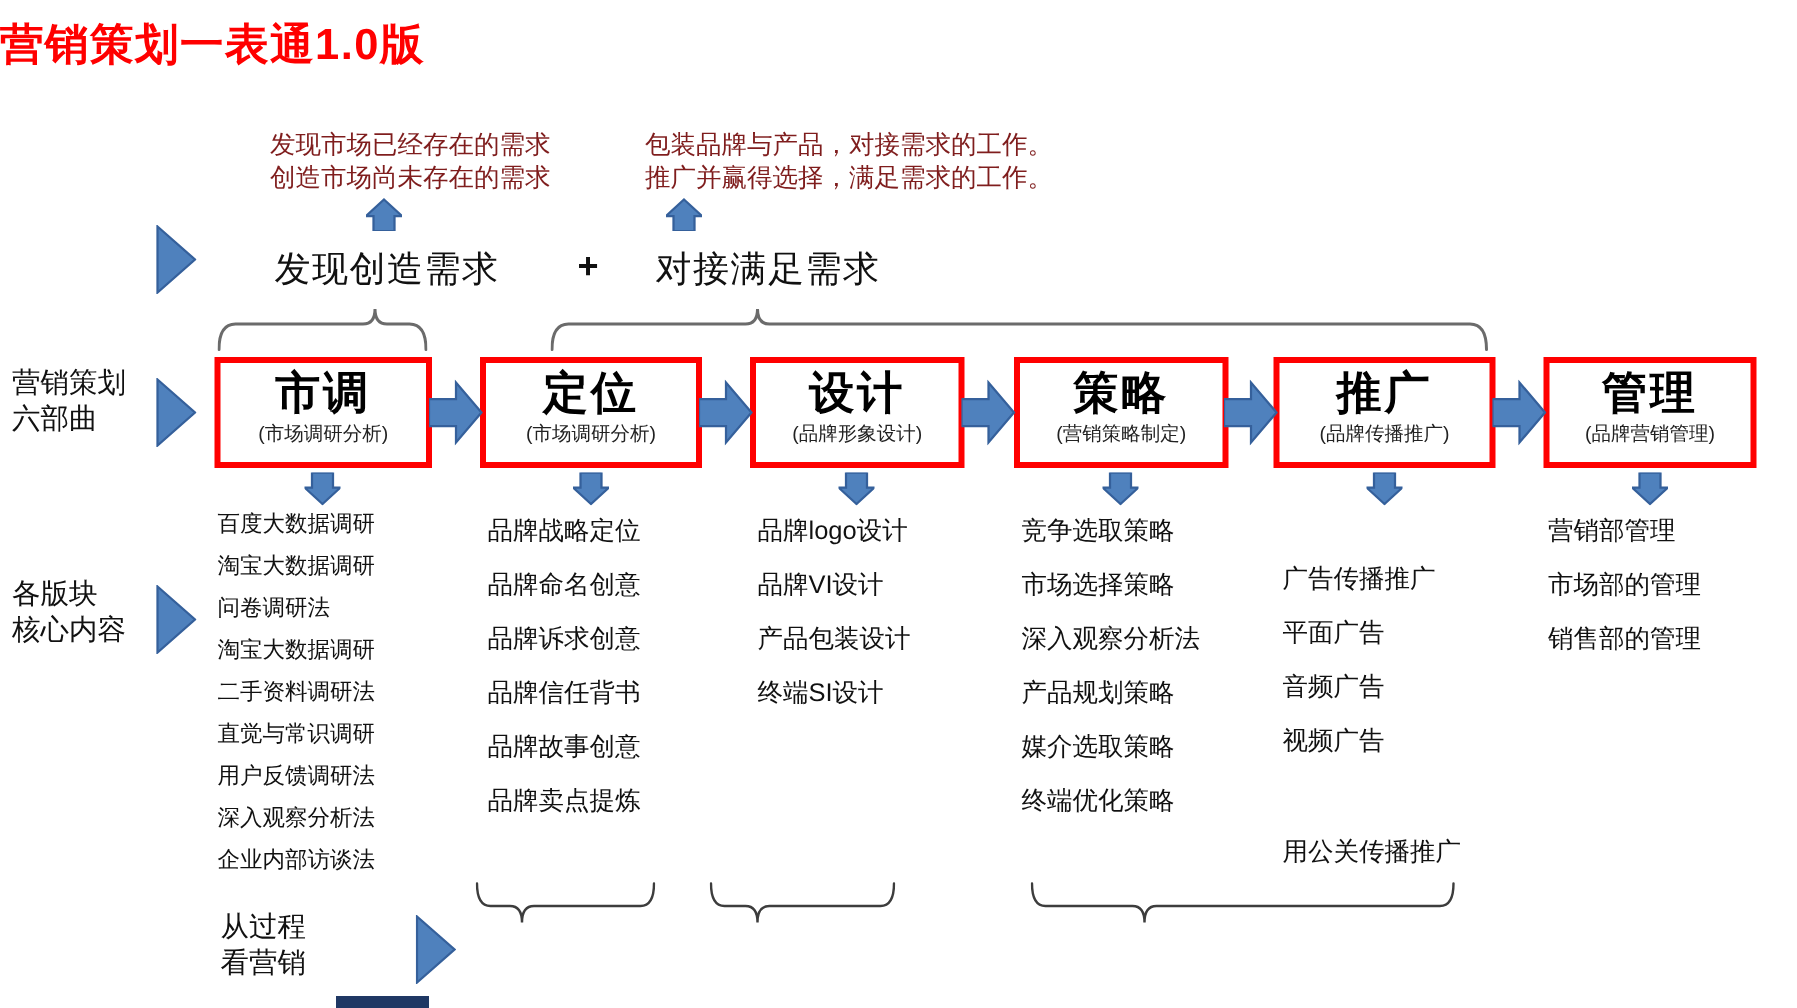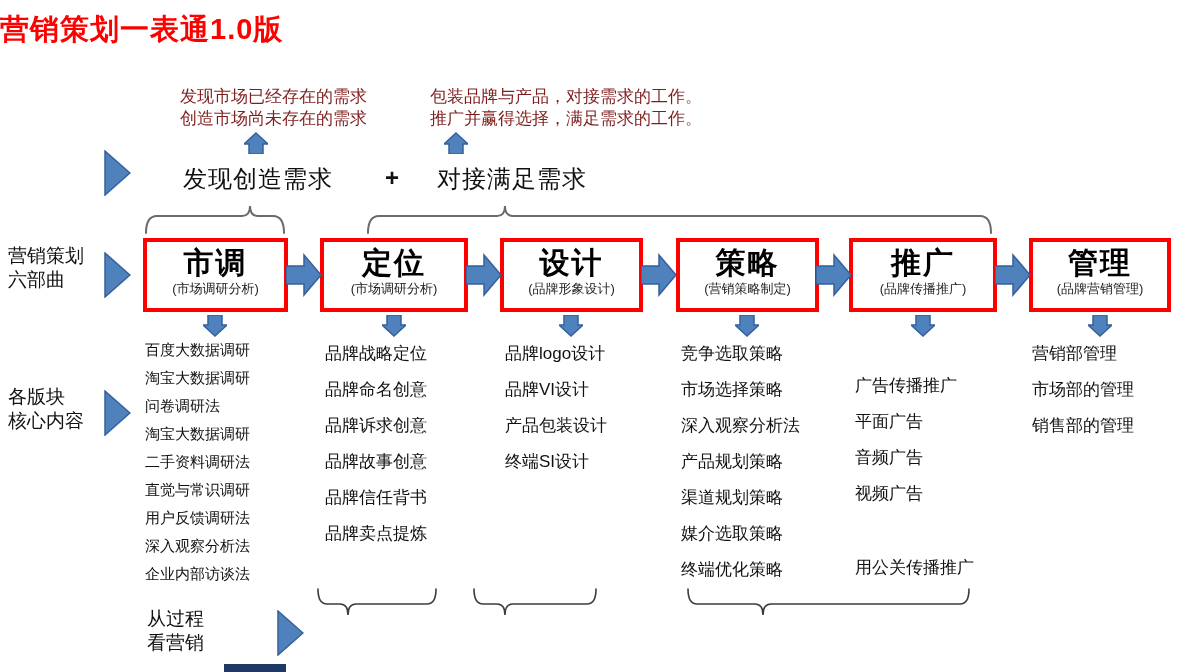--- a/index.html
+++ b/index.html
@@ -153,36 +153,35 @@
       <li>二手资料调研法</li>
       <li>直觉与常识调研</li>
       <li>用户反馈调研法</li>
       <li>深入观察分析法</li>
       <li>企业内部访谈法</li>
     </ul>
   <ul class="abs col" style="left:325px;top:336px;">
       <li>品牌战略定位</li>
       <li>品牌命名创意</li>
       <li>品牌诉求创意</li>
+      <li>品牌信任背书</li>
       <li>品牌故事创意</li>
-      <li>品牌信任背书</li>
       <li>品牌卖点提炼</li>
     </ul>
   <ul class="abs col" style="left:505px;top:336px;">
       <li>品牌logo设计</li>
       <li>品牌VI设计</li>
       <li>产品包装设计</li>
       <li>终端SI设计</li>
     </ul>
   <ul class="abs col" style="left:681px;top:336px;">
       <li>竞争选取策略</li>
       <li>市场选择策略</li>
       <li>深入观察分析法</li>
       <li>产品规划策略</li>
-      <li>渠道规划策略</li>
       <li>媒介选取策略</li>
       <li>终端优化策略</li>
     </ul>
   <ul class="abs col" style="left:855px;top:336px;margin-top:32px;">
       <li>广告传播推广</li>
       <li>平面广告</li>
       <li>音频广告</li>
       <li>视频广告</li>
       <li class="gap">用公关传播推广</li>
     </ul>

